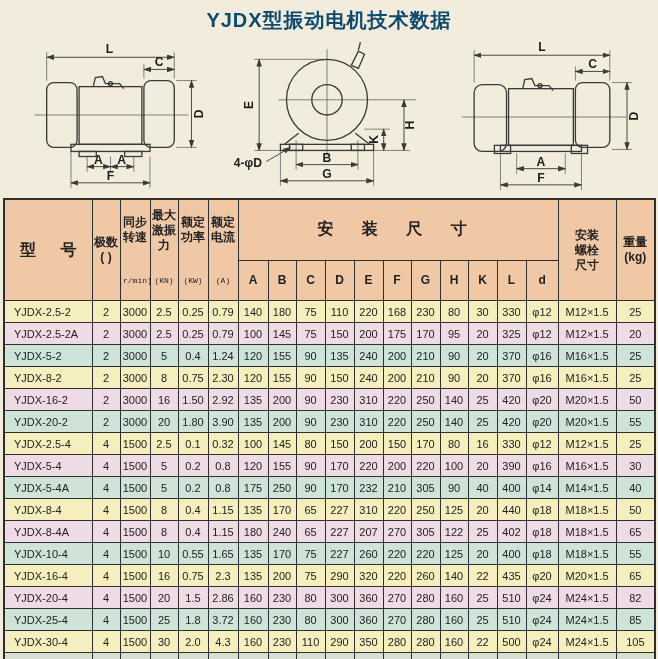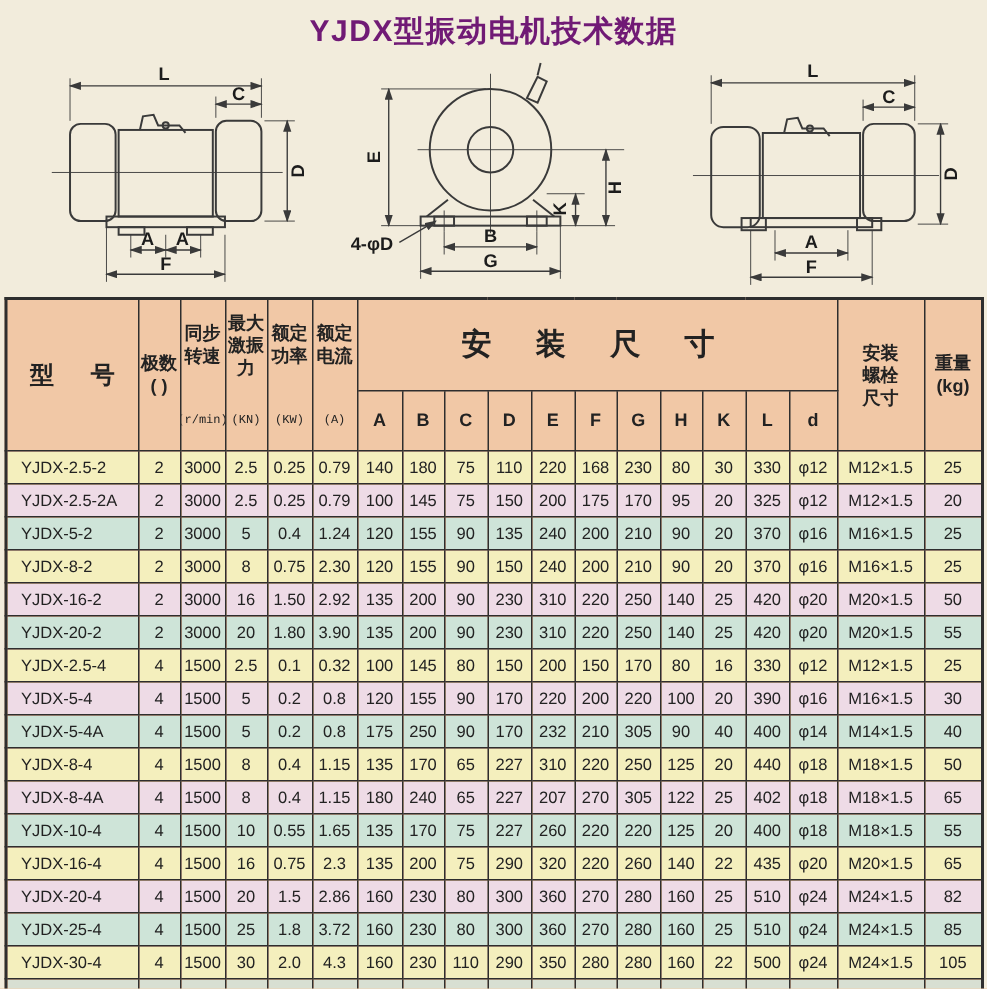--- a/index.html
+++ b/index.html
@@ -6,21 +6,21 @@
   body{
     width:658px;height:659px;overflow:hidden;
     background:#f2ecdc;
     font-family:"Liberation Sans", sans-serif;
     color:#222;
   }
   .page-title{
     margin:0;padding:7px 0 2px 0;
     text-align:center;
     font-size:20px;font-weight:bold;
-    color:#701a75;letter-spacing:1px;
+    color:#0c4a6e;letter-spacing:1px;
   }
   .figures{
     height:162px;display:flex;justify-content:space-between;
     align-items:flex-start;padding:0 6px;
   }
   .figures svg{display:block;}
   svg .part{fill:none;stroke:#3a3a3a;stroke-width:1.3;}
   svg .thin{fill:none;stroke:#3a3a3a;stroke-width:0.6;}
   svg .dim{fill:none;stroke:#3a3a3a;stroke-width:0.9;}
   svg text{fill:#1c1c1c;font-size:12px;font-weight:bold;font-family:"Liberation Sans",sans-serif;}
@@ -32,21 +32,21 @@
   th,td{border:1px solid #2e2e2e;padding:0;overflow:hidden;}
   table{border:2px solid #2e2e2e;}
   th{background:#f1c8a6;font-weight:bold;vertical-align:middle;}
   .h-stack{white-space:pre-line;font-size:12px;line-height:1.25;text-align:center;}
   .h-flex{display:flex;flex-direction:column;height:100px;}
   .h-flex .h-label{flex:0 0 60px;display:flex;align-items:center;justify-content:center;
     white-space:pre-line;font-size:12px;line-height:1.25;}
   .h-flex .h-unit{flex:1;display:flex;align-items:center;justify-content:center;
     font-size:8px;font-weight:normal;font-family:Liberation Mono, monospace;}
   .model-hcell{font-size:16px;letter-spacing:10px;text-indent:10px;}
-  .mount-hcell{font-size:20px;letter-spacing:12px;height:58px;}
+  .mount-hcell{font-size:16px;letter-spacing:12px;height:58px;}
   .dim-letter{font-size:12px;height:38px;font-weight:bold;}
   tbody td{height:21px;font-size:11px;text-align:center;}
   td.model-cell{text-align:left;padding-left:9px;font-size:11px;}
   tr.tint-yellow td{background:#f4efbd;}
   tr.tint-pink td{background:#eedbe6;}
   tr.tint-green td{background:#cee4d8;}
   tr.partial-row td{background:#d8dfd2;height:12px;}
 </style>
 </head>
 <body>

